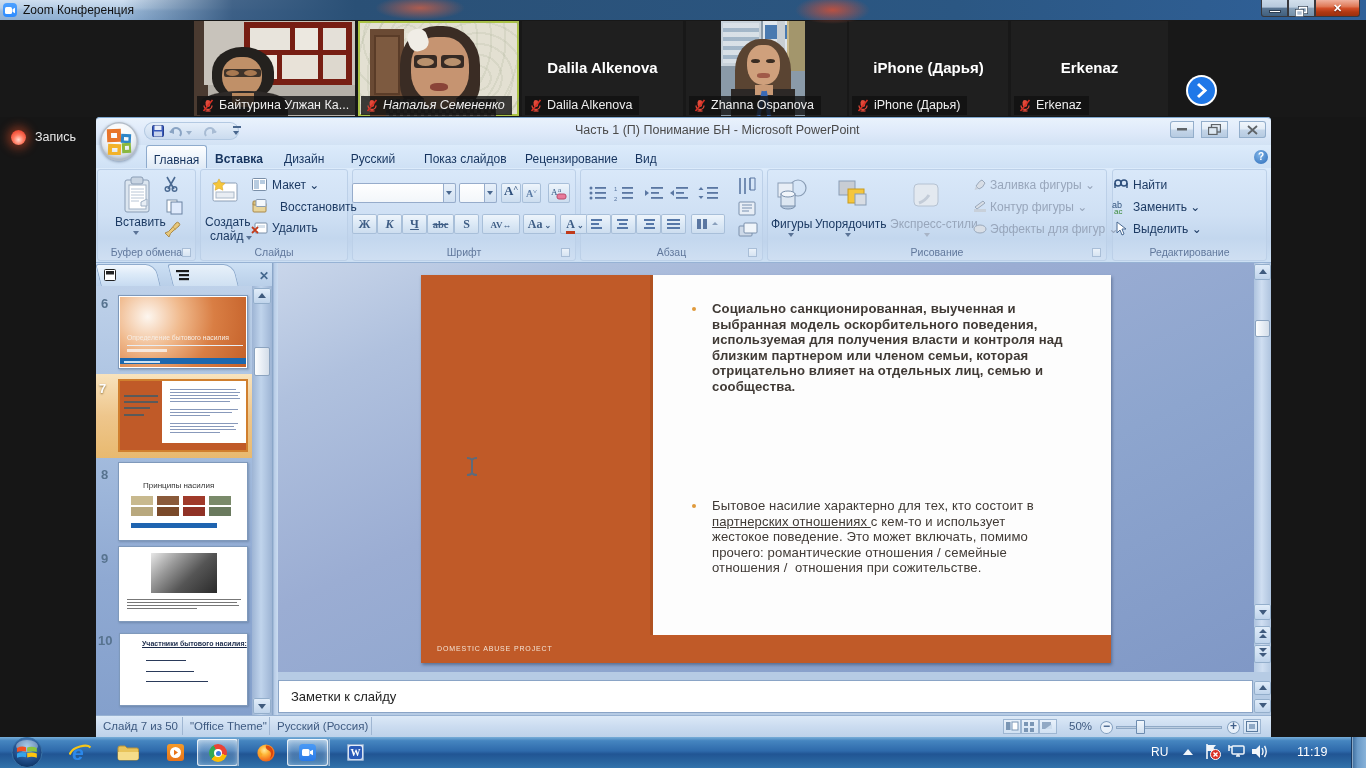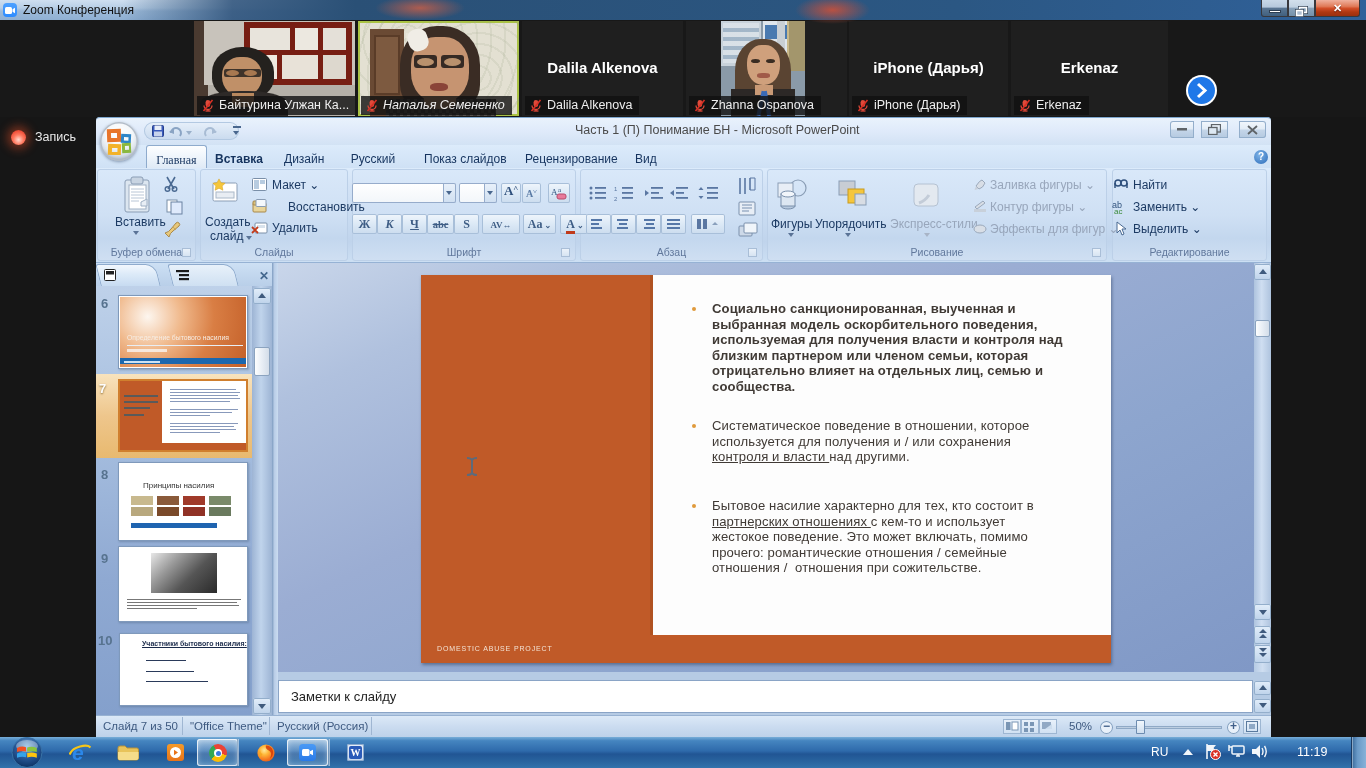--- a/index.html
+++ b/index.html
@@ -44,21 +44,21 @@
 
 #qat{left:144px;top:122px;width:95px;height:18px;border-radius:9px;background:linear-gradient(180deg,#e7f0fa,#c9daee);box-shadow:inset 0 0 0 1px #b3c9e2;}
 
 .pbtn{top:121px;height:17px;background:linear-gradient(180deg,#f3f8fd 0%,#e2ecf6 48%,#c5d6e9 52%,#b4c9e0 100%);box-shadow:inset 0 0 0 1px #93aecb;display:flex;align-items:center;justify-content:center;color:#666;font-size:10px;}
 #pmin{left:1170px;width:24px;border-radius:3px 0 0 3px;}
 #pmax{left:1201px;width:27px;}
 #pclose{left:1239px;width:27px;border-radius:0 3px 3px 0;}
 
 #tabrow{left:96px;top:145px;width:1175px;height:23px;background:linear-gradient(180deg,#dcebfb 0%,#cfe1f5 100%);}
 .tab{position:absolute;top:145px;height:23px;font-size:12px;color:#15335e;line-height:29px;text-align:center;white-space:nowrap;}
-#tabhome{background:linear-gradient(180deg,#fdfeff 0%,#f0f6fc 45%,#dfeaf6 100%);border:1px solid #8eabcd;border-bottom:none;border-radius:3px 3px 0 0;color:#15335e;font-family:Liberation Serif, serif;}
+#tabhome{background:linear-gradient(180deg,#fdfeff 0%,#f0f6fc 45%,#dfeaf6 100%);border:1px solid #8eabcd;border-bottom:none;border-radius:3px 3px 0 0;color:#15335e;}
 #phelp{left:1254px;top:150px;width:14px;height:14px;border-radius:50%;background:radial-gradient(circle at 40% 35%,#7fb4e8,#2a6ab8);color:#fff;font-size:10px;font-weight:bold;text-align:center;line-height:14px;}
 
 #ribbon{left:96px;top:168px;width:1175px;height:95px;background:linear-gradient(180deg,#dcebfb 0%,#d3e3f6 18%,#c8dbf1 55%,#c0d4ec 78%,#ccdff3 100%);border-bottom:1px solid #96b2d4;}
 .grp{position:absolute;top:169px;height:92px;background:linear-gradient(180deg,#d9e8f9 0%,#cfe0f4 50%,#c3d7ee 76%,#cfdff2 100%);border:1px solid #bcd0e8;border-radius:3px;}
 .grplabel{position:absolute;top:246px;font-size:10.5px;color:#61789c;text-align:center;}
 .launch{position:absolute;top:248px;width:9px;height:9px;background:linear-gradient(180deg,#eef4fb,#d4e2f1);box-shadow:inset 0 0 0 1px #a9bed7;}
 .rtext{position:absolute;font-size:12px;color:#1c3a63;}
 .gray{color:#98a6bb;}
 .caret{position:absolute;width:0;height:0;border-left:3px solid transparent;border-right:3px solid transparent;border-top:4px solid #5a7396;}
 
@@ -331,24 +331,20 @@
 <div class="stext" style="left:1069px;">50%</div>
 
 <div class="abs" id="slide">
   <div id="whitebox"></div>
     <div style="position:absolute;left:229px;top:0;width:3px;height:360px;background:#a04a1a;opacity:.5;"></div>
   <div id="dap">DOMESTIC ABUSE PROJECT</div>
   <div class="bullet" style="top:26px;width:350px;font-weight:bold;">
     <div class="bdot" style="top:6px;"></div>
     <div style="margin-left:20px;">Социально санкционированная, выученная и<br>выбранная модель оскорбительного поведения,<br>используемая для получения власти и контроля над<br>близким партнером или членом семьи, которая<br>отрицательно влияет на отдельных лиц, семью и<br>сообщества.</div>
   </div>
-  <div class="bullet" style="top:143px;width:350px;">
-    <div class="bdot" style="top:6px;"></div>
-    <div style="margin-left:20px;">Систематическое поведение в отношении, которое<br>используется для получения и / или сохранения<br><u>контроля и власти </u>над другими.</div>
-  </div>
   <div class="bullet" style="top:223px;">
     <div class="bdot" style="top:6px;"></div>
     <div style="margin-left:20px;">Бытовое насилие характерно для тех, кто состоит в<br><u>партнерских отношениях </u>с кем-то и использует<br>жестокое поведение. Это может включать, помимо<br>прочего: романтические отношения / семейные<br>отношения /&nbsp; отношения при сожительстве.</div>
   </div>
 </div>
 
 <svg class="abs" style="left:106px;top:128px;z-index:6;" width="27" height="27" viewBox="0 0 27 27">
  <path d="M1 1 h14 v13 h-14 z M5 5 h6 v5 h-6 z" fill-rule="evenodd" fill="#e8752a" transform="rotate(-2 8 7)"></path>
  <path d="M15 6 h10 v9 h-10 z M18 9 h4.5 v3.5 h-4.5 z" fill-rule="evenodd" fill="#2e86c8" transform="rotate(3 20 10)"></path>
  <path d="M2 16 h13 v11 h-13 z M6 20 h5.5 v4 h-5.5 z" fill-rule="evenodd" fill="#f3b229" transform="rotate(2 8 21)"></path>
@@ -414,21 +410,21 @@
     <rect x="0.5" y="0.5" width="14" height="12" rx="1" fill="#fff" stroke="#7a8fa8"></rect>
     <rect x="2" y="2" width="5" height="9" fill="#b8cce0"></rect>
     <rect x="8" y="2" width="5" height="4" fill="#b8cce0"></rect>
   </svg>
 <div class="rtext" style="left:272px;top:178px;">Макет ⌄</div>
 <svg class="ric" style="left:252px;top:199px;" width="16" height="14">
     <rect x="1" y="4" width="13" height="9" rx="1" fill="#e8d49a" stroke="#a8884a"></rect>
     <rect x="1" y="2" width="6" height="4" rx="1" fill="#d9bf7a" stroke="#a8884a"></rect>
     <rect x="4" y="0.5" width="10" height="7" rx="1" fill="#f5f8fb" stroke="#8a9db5"></rect>
   </svg>
-<div class="rtext" style="left:288px;top:200px;">Восстановить</div>
+<div class="rtext" style="left:280px;top:200px;">Восстановить</div>
 <svg class="ric" style="left:251px;top:221px;" width="17" height="14">
     <rect x="4" y="2" width="12" height="10" rx="1" fill="#fff" stroke="#7a8fa8"></rect>
     <rect x="6" y="4" width="8" height="3" fill="#d8e2ec"></rect>
     <path d="M1 6 l6 6 M7 6 l-6 6" stroke="#c23a1a" stroke-width="1.8"></path>
   </svg>
 <div class="rtext" style="left:272px;top:221px;">Удалить</div>
 
 <div class="combo" style="left:352px;top:183px;width:104px;height:20px;"></div>
 <div class="cdrop" style="left:443px;top:183px;height:20px;"></div>
 <div class="caret" style="left:446px;top:191px;border-top-color:#49678e;"></div>

